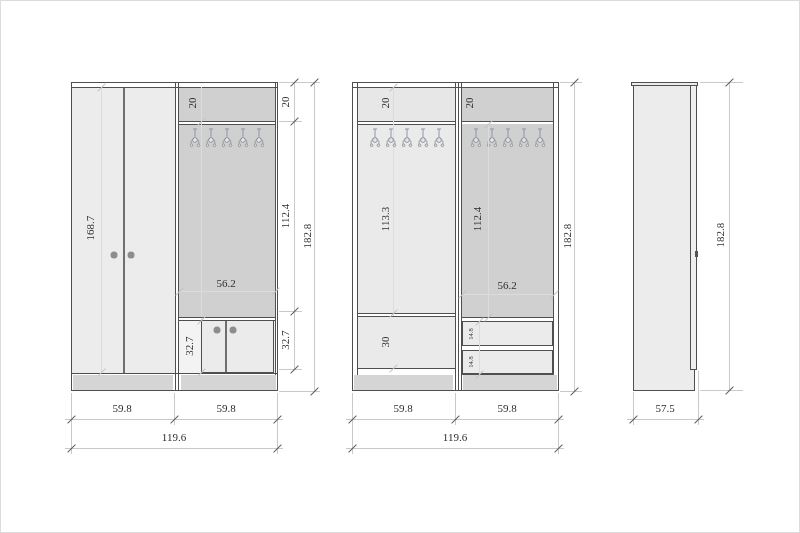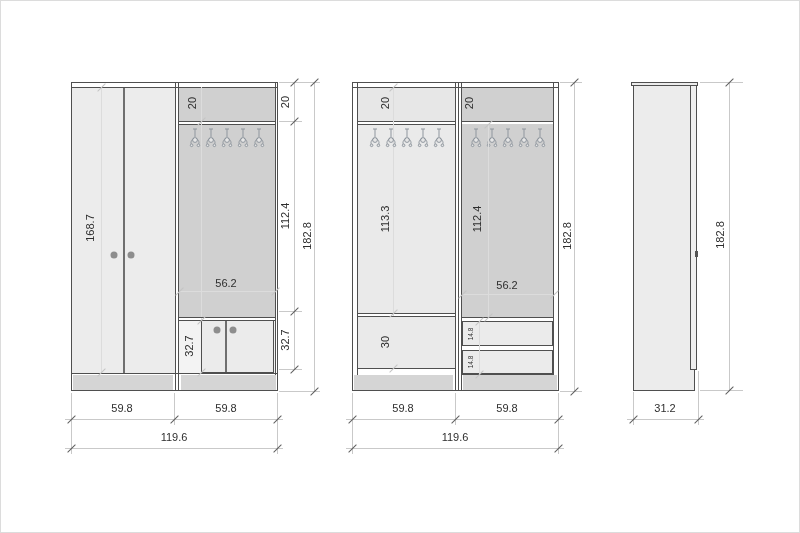--- a/index.html
+++ b/index.html
@@ -1,21 +1,21 @@
 <!DOCTYPE html>
 <html style="--outline: #4f4f4f; --panel-light: #ececec; --panel-back: #d0d0d0; --plinth: #d5d5d5; --dim-line: #c9c9c9; --tick: #5f5f5f; --text: #2e2e2e; --handle: #8d8d8d; --hook: #8f969e;"><head>
 <meta charset="utf-8">
 <style>
   :root{
     --outline:#4f4f4f; --panel-light:#ececec; --panel-back:#d0d0d0; --plinth:#d5d5d5;
     --dim-line:#c9c9c9; --tick:#5f5f5f; --text:#2e2e2e; --handle:#8d8d8d; --hook:#8f969e;
   }
   html,body{margin:0;padding:0;background:#fff;}
   .canvas{position:relative;width:800px;height:533px;background:#ffffff;border:1px solid #dcdcdc;
-          box-sizing:border-box;font-family:Liberation Sans, sans-serif;overflow:hidden;}
+          box-sizing:border-box;font-family:Liberation Serif, serif;overflow:hidden;}
   .a{position:absolute;}
   .box{position:absolute;border:1px solid var(--outline);box-sizing:border-box;background:#fff;}
   .hl{position:absolute;height:1px;background:var(--outline);}
   .vl{position:absolute;width:1px;background:var(--outline);}
   .div2{position:absolute;background:#6f6f6f;}
   .ext{position:absolute;background:var(--dim-line);}
   .fint{position:absolute;background:#dcdcdc;}
   .tick{position:absolute;width:11px;height:1px;background:var(--tick);transform:rotate(-45deg);}
   .tick.lt{background:#c4c4c4;}
   .dim{position:absolute;font-size:11px;line-height:1;color:var(--text);white-space:nowrap;
@@ -318,15 +318,15 @@
   <div class="ext" style="left:699px;top:389px;width:43px;height:1px;"></div>
   <div class="ext" style="left:728px;top:81px;width:1px;height:308px;"></div>
   <div class="tick" style="left:723px;top:81px;"></div>
   <div class="tick" style="left:723px;top:389px;"></div>
   <div class="dim rot" style="left:719px;top:234px;">182.8</div>
   <div class="ext" style="left:632px;top:391px;width:1px;height:33px;"></div>
   <div class="ext" style="left:697px;top:370px;width:1px;height:54px;"></div>
   <div class="ext" style="left:626px;top:418px;width:77px;height:1px;"></div>
   <div class="tick" style="left:627px;top:418px;"></div>
   <div class="tick" style="left:692px;top:418px;"></div>
-  <div class="dim" style="left:664px;top:407px;">31.2</div>
+  <div class="dim" style="left:664px;top:407px;">57.5</div>
 
 </div>
 
 </body></html>

